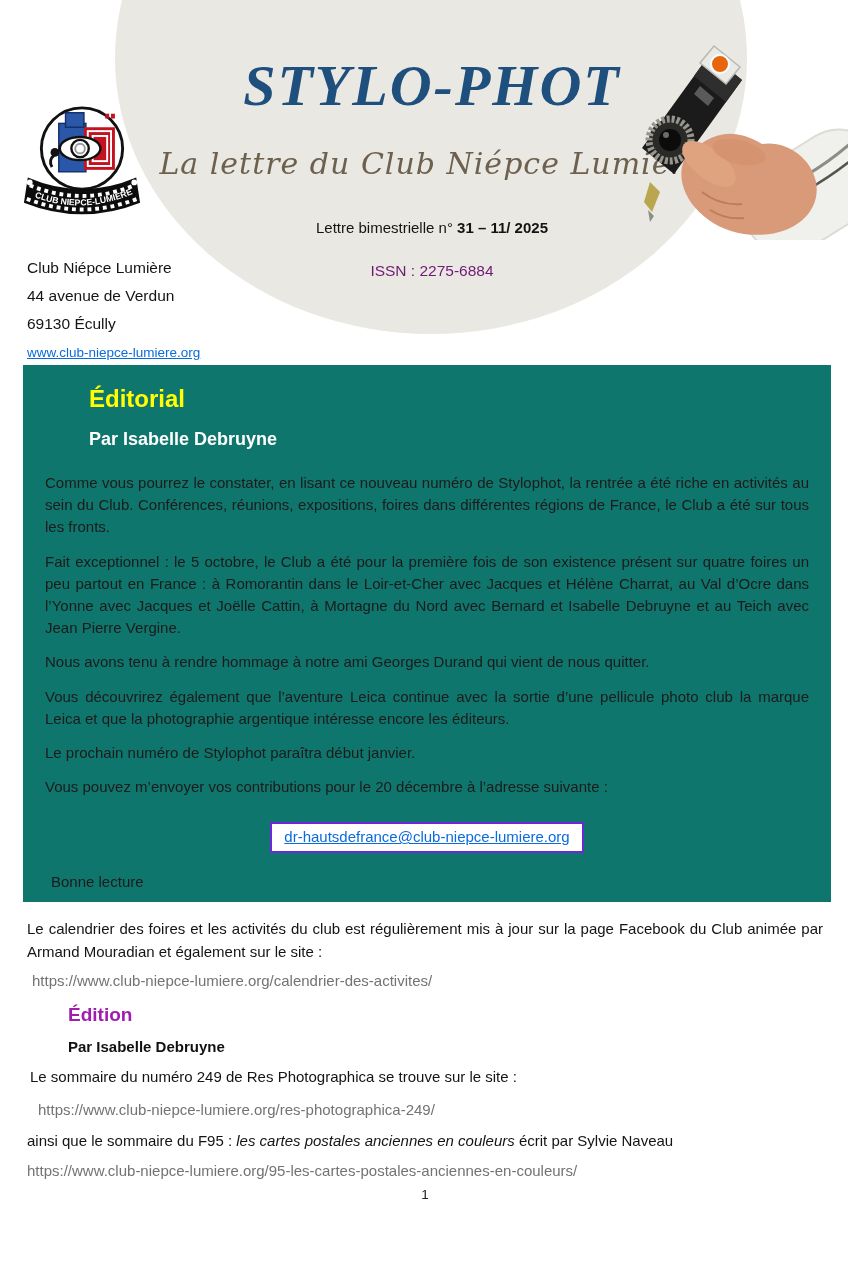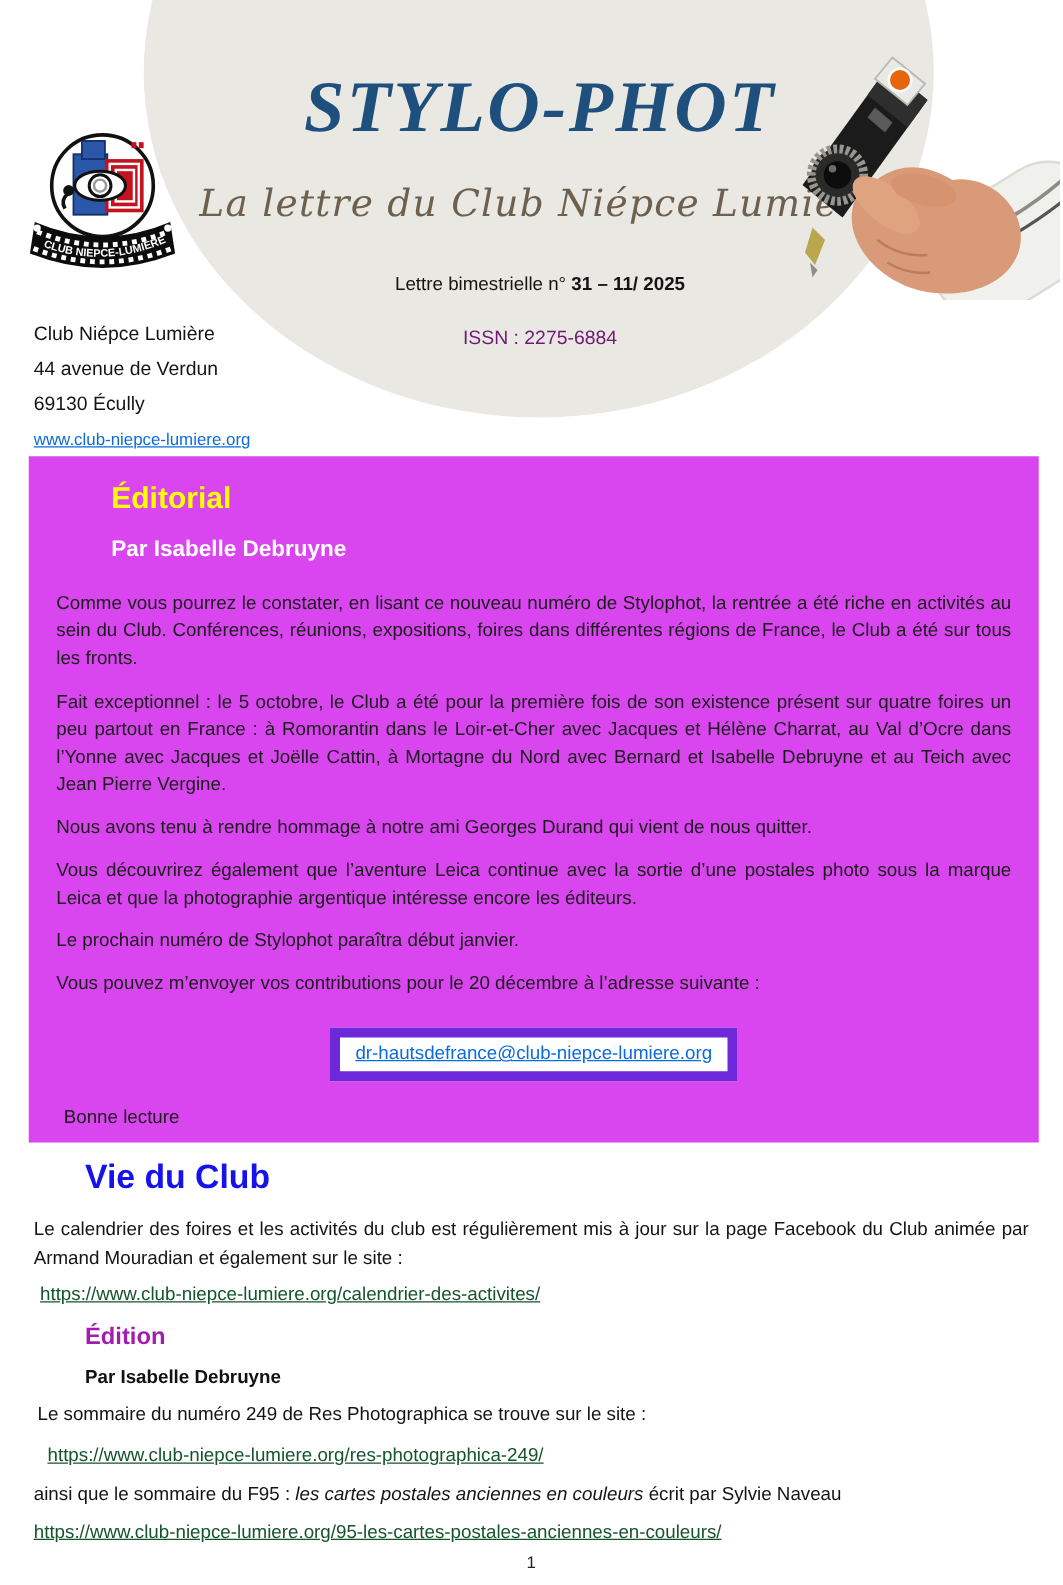--- a/index.html
+++ b/index.html
@@ -33,45 +33,45 @@
   .logo { position:absolute; left:20px; top:102px; }
   .hand-photo { position:absolute; left:612px; top:42px; }
 
   .contact {
     position:absolute; left:25px; top:254px; font-size:15.5px; line-height:28px; color:#141414;
   }
   .contact .site { font-size:13.5px; color:#0b6bdb; text-decoration:underline; cursor:pointer; }
 
   
   .editorial-box {
-    margin:0 21px; width:808px; background:#d946ef;
+    margin:0 21px; width:808px; background:#0f766e;
     padding:14px 22px 10px 22px;
   }
   .editorial-heading {
     margin:6px 0 0 44px; font-size:24px; font-weight:bold; color:#ffff00;
   }
   .editorial-byline {
     margin:16px 0 0 44px; font-size:18px; font-weight:bold; color:#ffffff;
   }
   .editorial-paragraphs { margin-top:22px; }
   .editorial-paragraphs p {
     font-size:15px; line-height:1.48; text-align:justify; color:#1b1b1b;
     margin-bottom:12px;
   }
   .email-box {
     width:fit-content; margin:24px auto 0 auto; background:#ffffff;
-    border:8px solid #6d28d9; padding:4px 12px 5px 12px;
+    border:2px solid #6d28d9; padding:4px 12px 5px 12px;
   }
   .email-box a { font-size:15px; color:#0b6bdb; text-decoration:underline; cursor:pointer; }
   .editorial-closing { margin:20px 0 2px 6px; font-size:15px; color:#1b1b1b; }
 
   
   .vie-heading { margin:12px 0 0 66px; font-size:27px; font-weight:bold; color:#1613ea; }
   .club-intro { margin:16px 25px 0 25px; font-size:15px; line-height:1.5; text-align:justify; color:#141414; }
-  a.weblink { display:block; font-size:15px; color:#14532d; text-decoration:underline; cursor:pointer; }
+  a.weblink { display:block; font-size:15px; color:#737373; cursor:pointer; }
   .link-calendar { margin:9px 0 0 30px; }
   .edition-heading { margin:15px 0 0 66px; font-size:19px; font-weight:bold; color:#a21caf; }
   .edition-byline { margin:12px 0 0 66px; font-size:15px; font-weight:bold; color:#111111; }
   .res-line { margin:13px 0 0 28px; font-size:15px; color:#141414; }
   .link-res { margin:16px 0 0 36px; }
   .f95-line { margin:14px 25px 0 25px; font-size:15px; color:#141414; }
   .f95-line .italic { font-style:italic; }
   .link-f95 { margin:13px 0 0 25px; }
   .page-number { margin-top:8px; text-align:center; font-size:13.5px; color:#222222; }
 </style>
@@ -172,31 +172,30 @@
     </div>
   </div>
 
   <div class="editorial-box">
     <div class="editorial-heading">Éditorial</div>
     <div class="editorial-byline">Par Isabelle Debruyne</div>
     <div class="editorial-paragraphs">
       <p>Comme vous pourrez le constater, en lisant ce nouveau numéro de Stylophot, la rentrée a été riche en activités au sein du Club. Conférences, réunions, expositions, foires dans différentes régions de France, le Club a été sur tous les fronts.</p>
       <p>Fait exceptionnel : le 5 octobre, le Club a été pour la première fois de son existence présent sur quatre foires un peu partout en France : à Romorantin dans le Loir-et-Cher avec Jacques et Hélène Charrat, au Val d’Ocre dans l’Yonne avec Jacques et Joëlle Cattin, à Mortagne du Nord avec Bernard et Isabelle Debruyne et au Teich avec Jean Pierre Vergine.</p>
       <p>Nous avons tenu à rendre hommage à notre ami Georges Durand qui vient de nous quitter.</p>
-      <p>Vous découvrirez également que l’aventure Leica continue avec la sortie d’une postales photo sous la marque Leica et que la photographie argentique intéresse encore les éditeurs.</p>
+      <p>Vous découvrirez également que l’aventure Leica continue avec la sortie d’une pellicule photo club la marque Leica et que la photographie argentique intéresse encore les éditeurs.</p>
       <p>Le prochain numéro de Stylophot paraîtra début janvier.</p>
       <p>Vous pouvez m’envoyer vos contributions pour le 20 décembre à l’adresse suivante :</p>
     </div>
     <div class="email-box">
       <a>dr-hautsdefrance@club-niepce-lumiere.org</a>
     </div>
     <div class="editorial-closing">Bonne lecture</div>
   </div>
 
-  <div class="vie-heading">Vie du Club</div>
   <p class="club-intro">Le calendrier des foires et les activités du club est régulièrement mis à jour sur la page Facebook du Club animée par Armand Mouradian et également sur le site :</p>
   <a class="weblink link-calendar">https://www.club-niepce-lumiere.org/calendrier-des-activites/</a>
 
   <div class="edition-heading">Édition</div>
   <div class="edition-byline">Par Isabelle Debruyne</div>
   <p class="res-line">Le sommaire du numéro 249 de Res Photographica se trouve sur le site :</p>
   <a class="weblink link-res">https://www.club-niepce-lumiere.org/res-photographica-249/</a>
 
   <p class="f95-line"><span>ainsi que le sommaire du F95 : </span><span class="italic">les cartes postales anciennes en couleurs</span><span>  écrit par Sylvie Naveau</span></p>
   <a class="weblink link-f95">https://www.club-niepce-lumiere.org/95-les-cartes-postales-anciennes-en-couleurs/</a>

